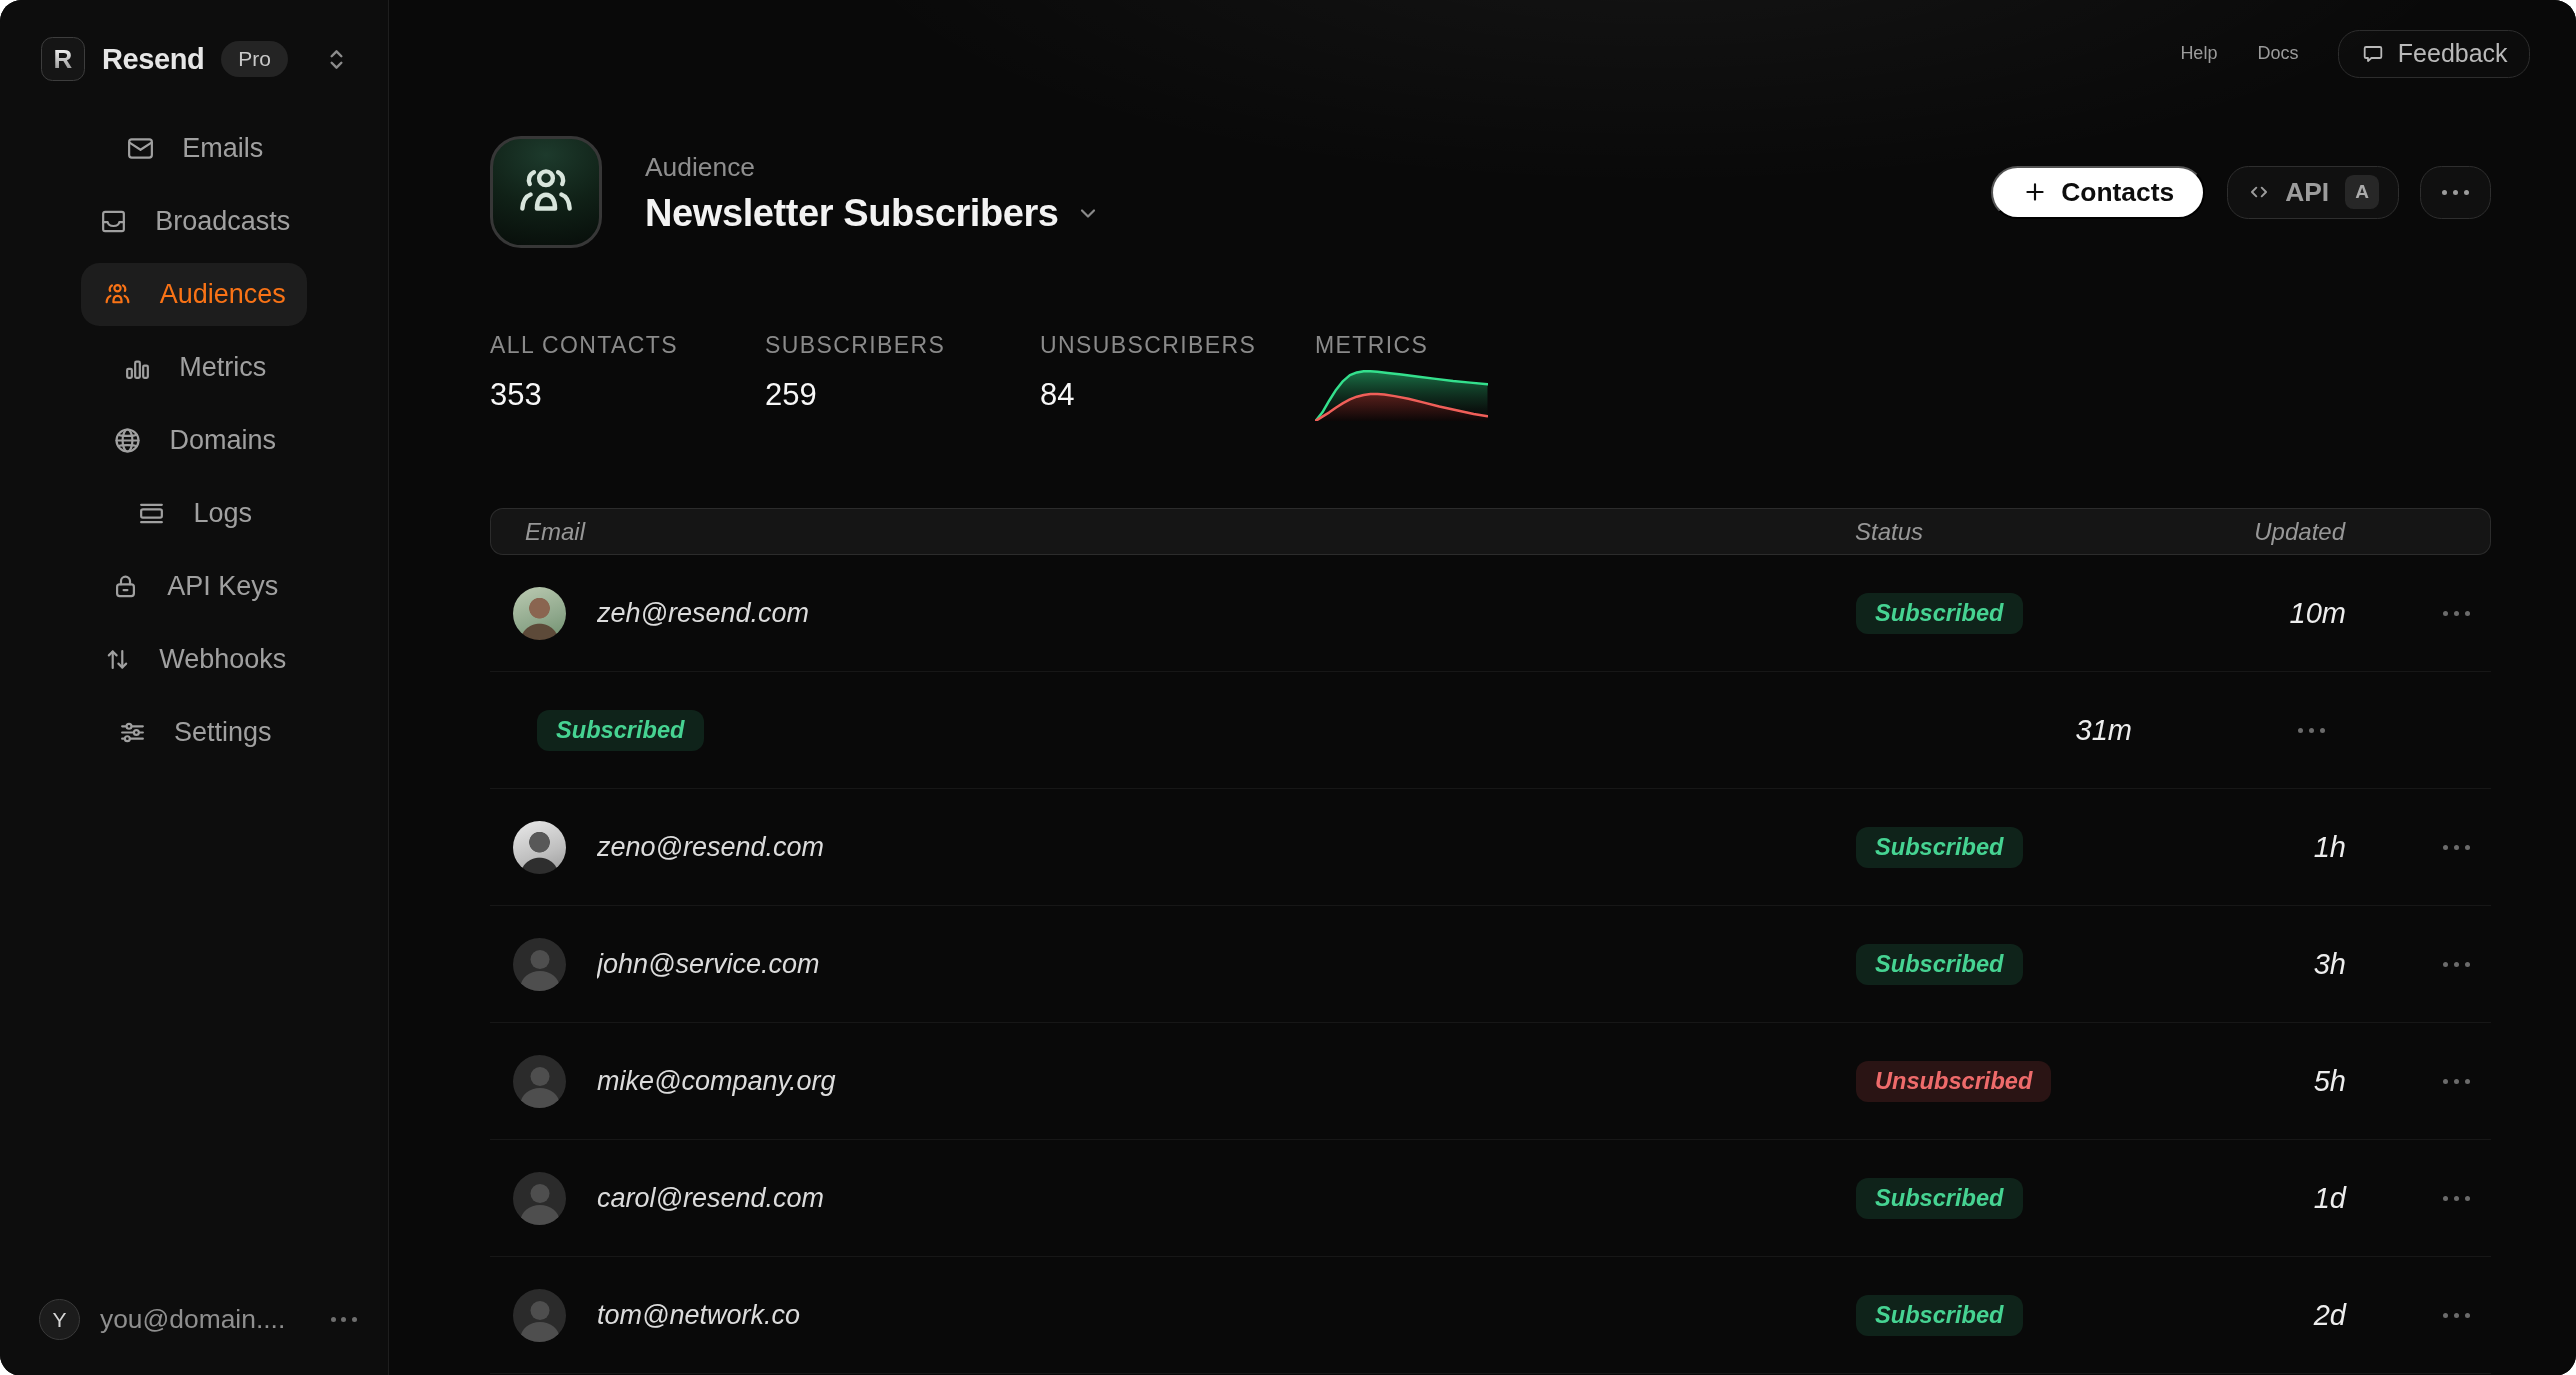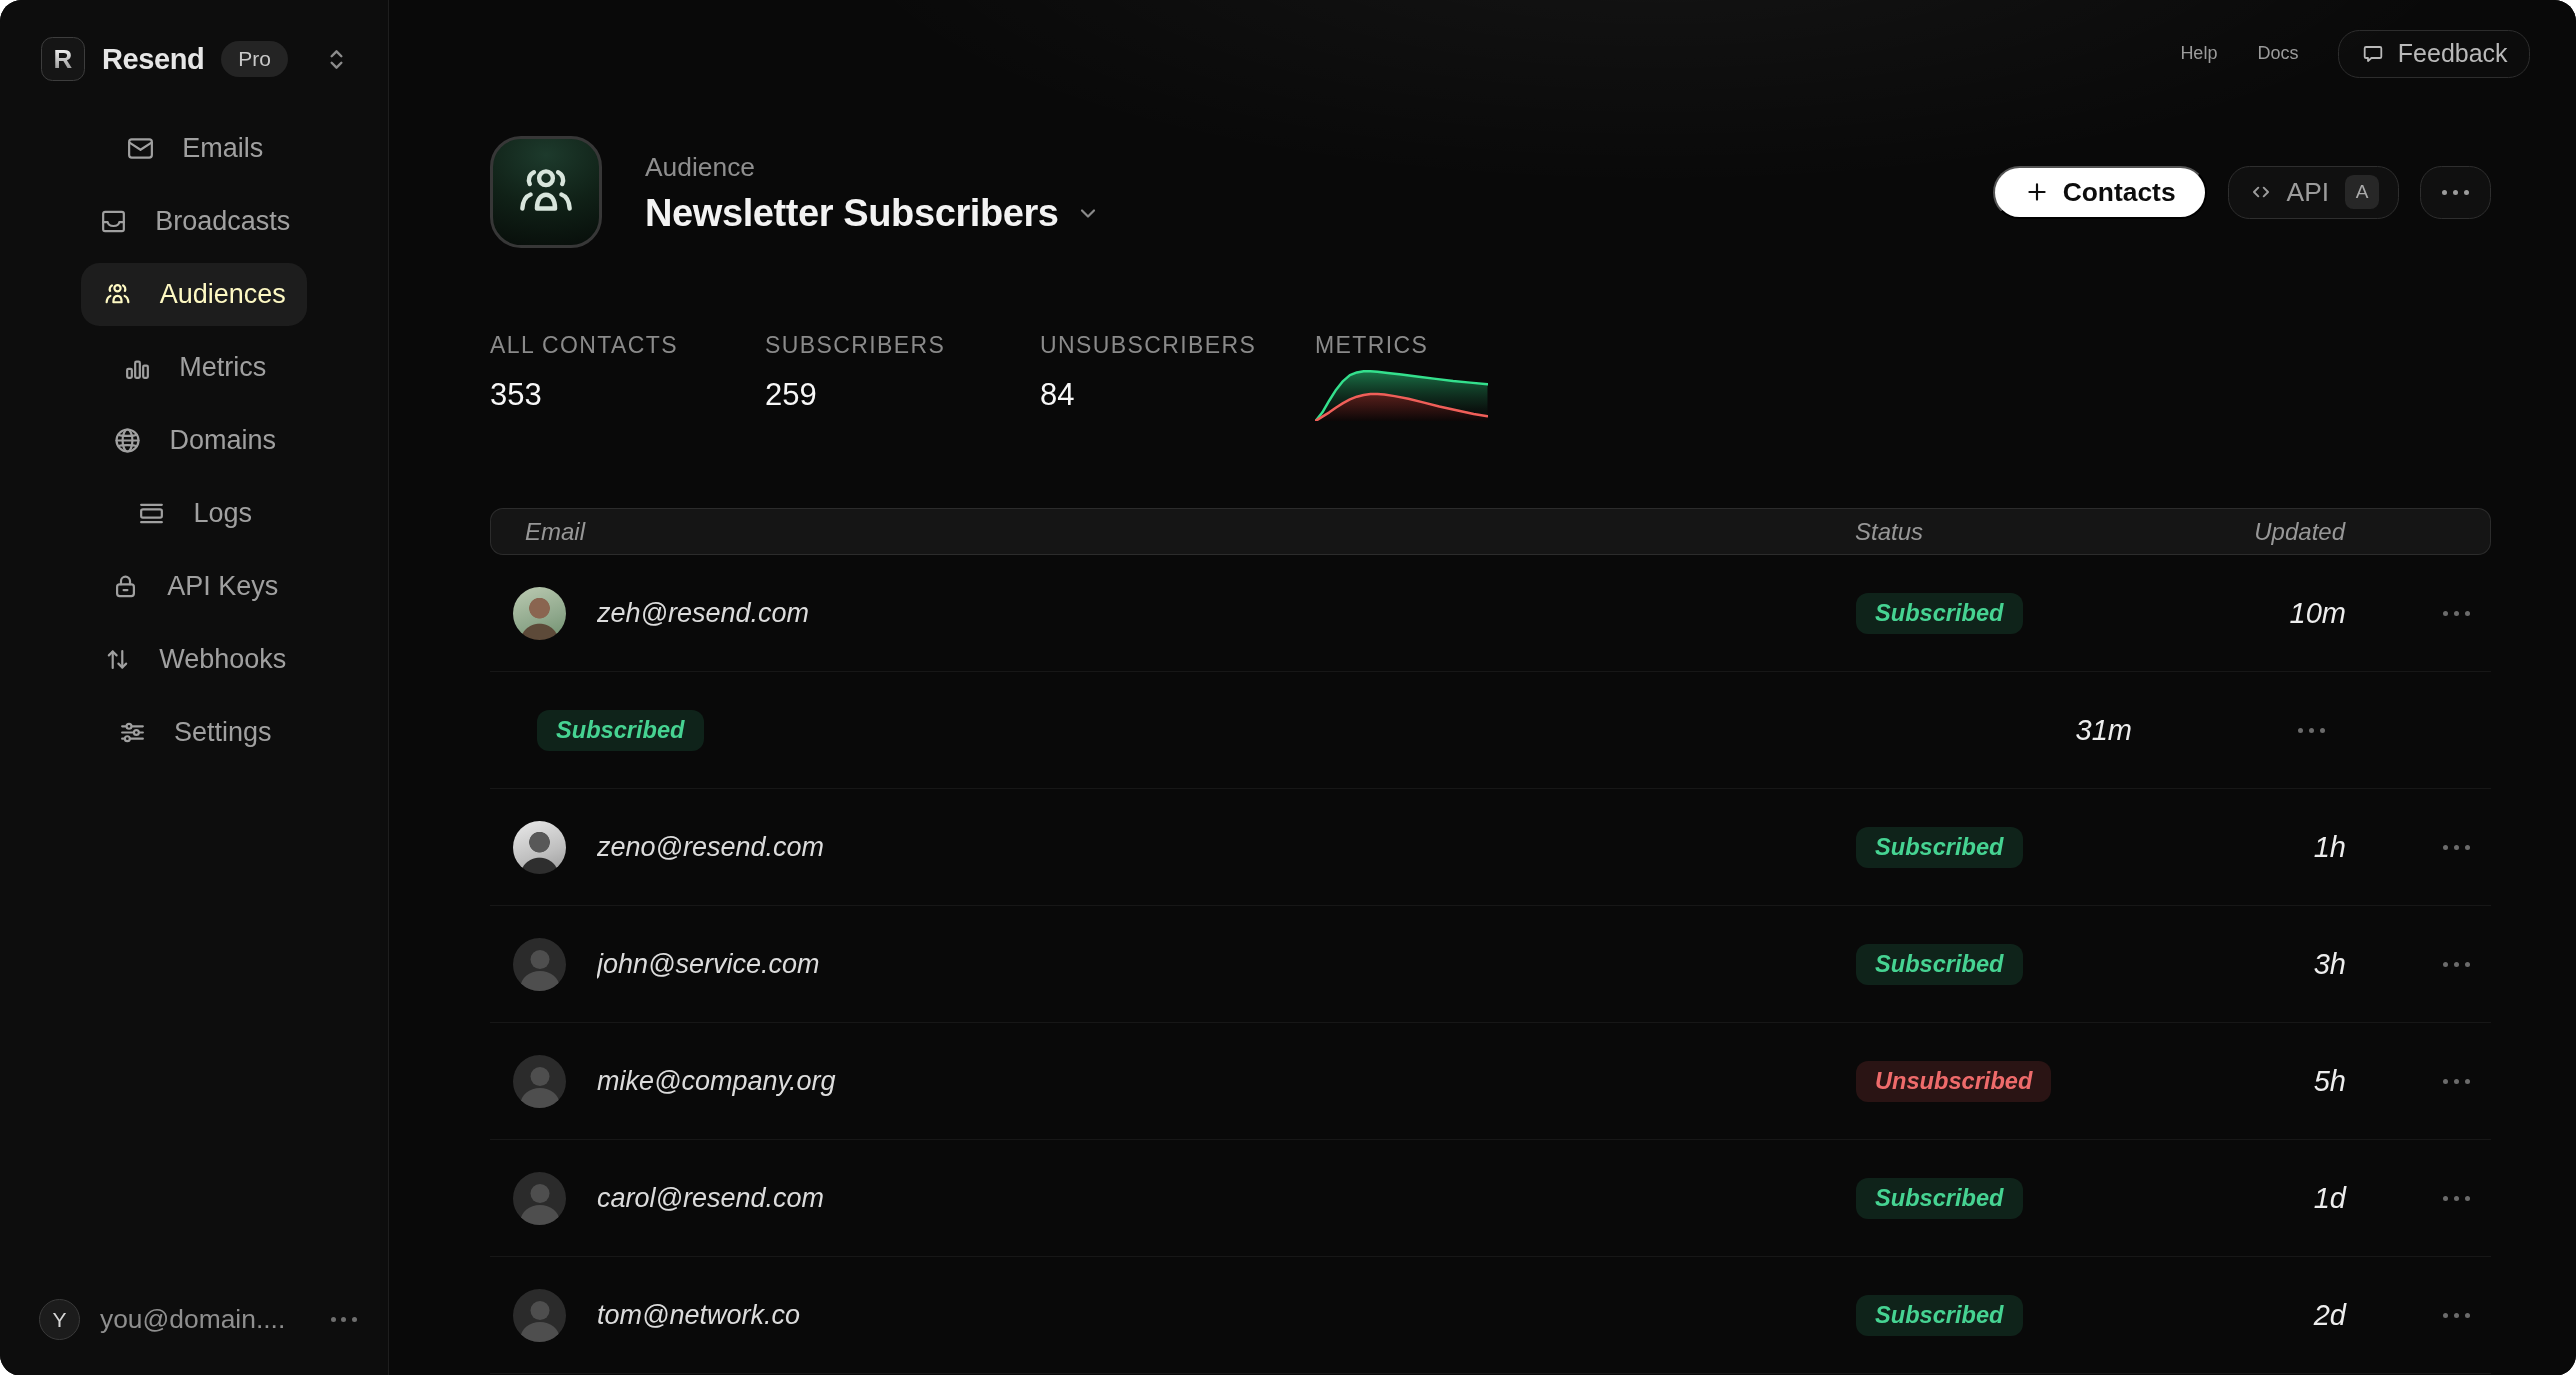--- a/index.html
+++ b/index.html
@@ -18,21 +18,21 @@
   .logo-r{font-size:26px;font-weight:700;background:linear-gradient(180deg,#ffffff,#8f8f8f);
           -webkit-background-clip:text;background-clip:text;color:transparent;line-height:1;}
   .brand-name{font-size:29px;font-weight:600;color:#e6e6e6;letter-spacing:-0.4px;}
   .plan-badge{background:#242424;color:#c9c9c9;font-size:21px;padding:6.4px 17px;border-radius:714px;}
   .ws-switch{margin-left:auto;color:#8c8c8c;width:31px;height:31px;display:flex;align-items:center;justify-content:center;}
   .ws-switch svg{width:29px;height:29px;}
 
   .nav{margin-top:36px;display:flex;flex-direction:column;gap:10px;padding:0 21px;align-items:center;}
   .nav-item{height:63px;display:flex;align-items:center;gap:26.4px;padding:0 21px;border-radius:18.6px;
             color:#a0a0a0;font-size:27px;cursor:default;}
-  .nav-item.active{background:#1d1d1d;color:#fef9c3;}
+  .nav-item.active{background:#1d1d1d;color:#f97316;}
   .nav-icon{width:31px;height:31px;display:flex;align-items:center;justify-content:center;flex-shrink:0;}
   .nav-icon svg{width:31px;height:31px;}
 
   .user-row{margin-top:auto;margin-bottom:27px;padding:0 31px 0 39px;height:59px;display:flex;align-items:center;gap:20px;}
   .user-avatar{width:41px;height:41px;border-radius:50%;background:#1c1c1c;border:1.4px solid #3a3a3a;
                color:#d6d6d6;font-size:21px;display:flex;align-items:center;justify-content:center;flex-shrink:0;}
   .user-email{font-size:26.4px;color:#8f8f8f;flex:1;white-space:nowrap;overflow:hidden;}
   .dots{display:inline-flex;gap:5.7px;align-items:center;}
   .dots i{width:5px;height:5px;border-radius:50%;background:#6f6f6f;display:block;}
 
@@ -56,21 +56,21 @@
   .eyebrow{font-size:26.4px;color:#8e8e8e;margin-bottom:10.7px;}
   .title-row{display:flex;align-items:center;gap:17px;}
   .page-title{font-size:38px;font-weight:700;color:#f3f3f3;letter-spacing:-0.4px;line-height:1;}
   .title-chevron{color:#8a8a8a;display:flex;}
   .title-chevron svg{width:24px;height:24px;}
 
   .actions{margin-left:auto;display:flex;align-items:center;gap:21.4px;}
   .btn{height:53px;display:flex;align-items:center;border-radius:21.4px;font-size:26.4px;}
   .btn-contacts{background:#ffffff;color:#0d0d0d;font-weight:600;padding:0 29px;gap:13px;border-radius:714px;}
   .btn-contacts svg{width:26px;height:26px;}
-  .btn-ghost{border:0.7px solid #2e2e2e;background:rgba(255,255,255,0.03);color:#9c9c9c;}
+  .btn-ghost{border:0.7px solid #2e2e2e;background:rgba(255,255,255,0.03);color:#9c9c9c;font-weight:bold;}
   .btn-api{padding:0 18.6px;gap:13px;}
   .btn-api svg{width:26px;height:26px;}
   .key-badge{width:34px;height:34px;border-radius:8.6px;background:#272727;color:#ababab;font-size:19px;
              display:flex;align-items:center;justify-content:center;margin-left:2.9px;}
   .btn-more{width:71px;justify-content:center;}
   .btn-more .dots i{background:#9c9c9c;}
 
   .stats{display:flex;margin-top:84px;flex-shrink:0;}
   .stat{width:275px;}
   .stat-label{font-size:23px;font-weight:500;letter-spacing:1.4px;color:#8a8a8a;line-height:26.4px;}

